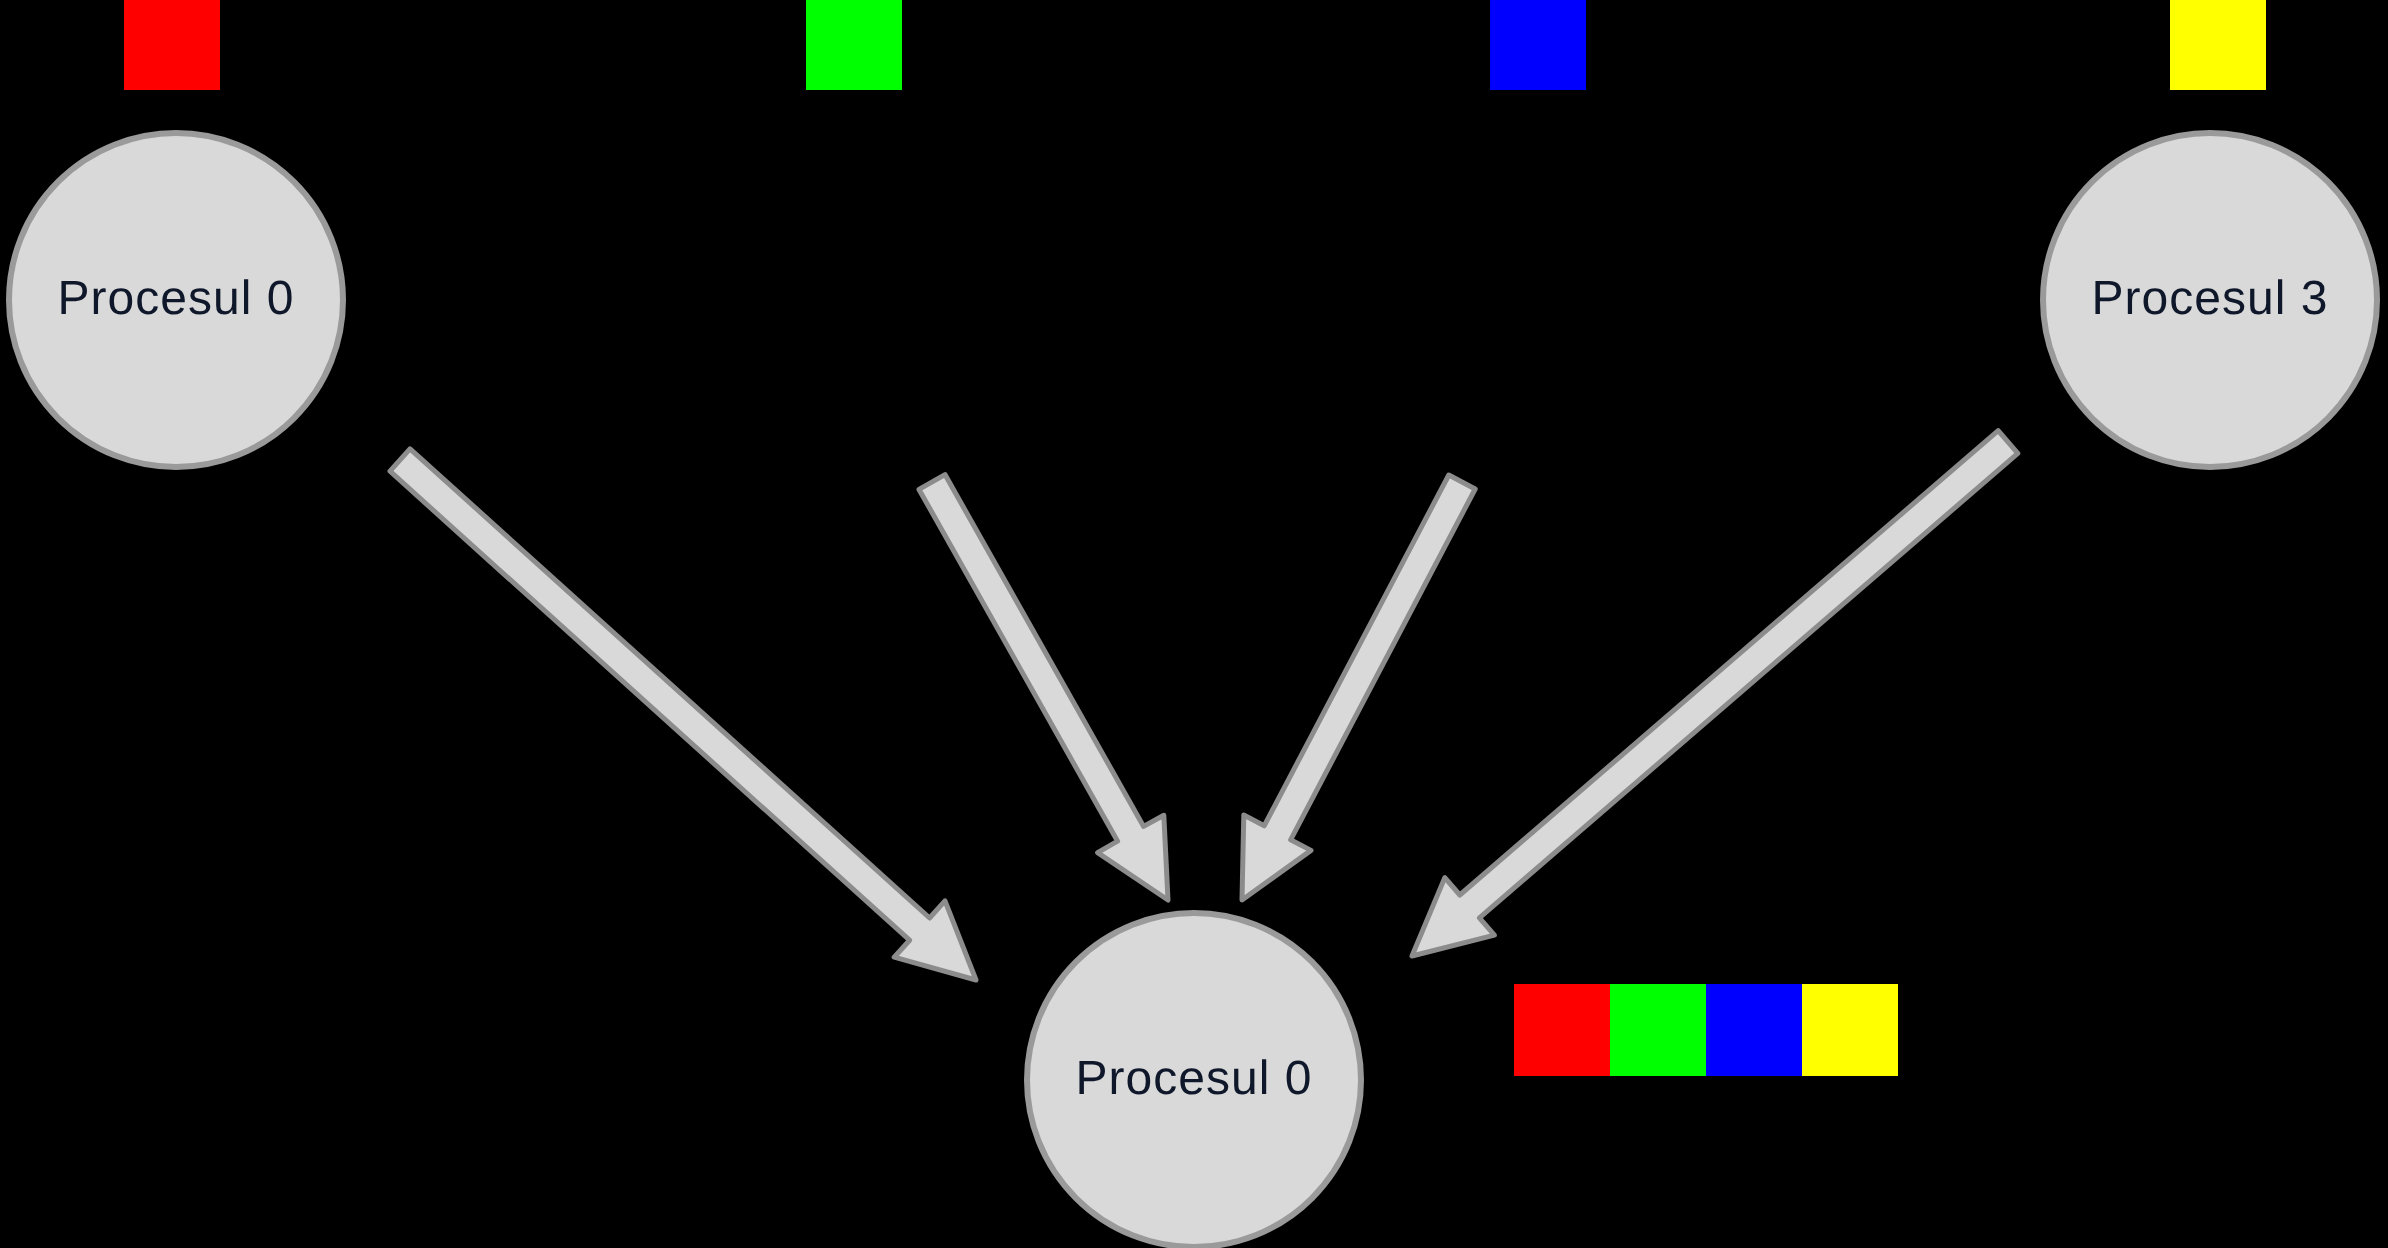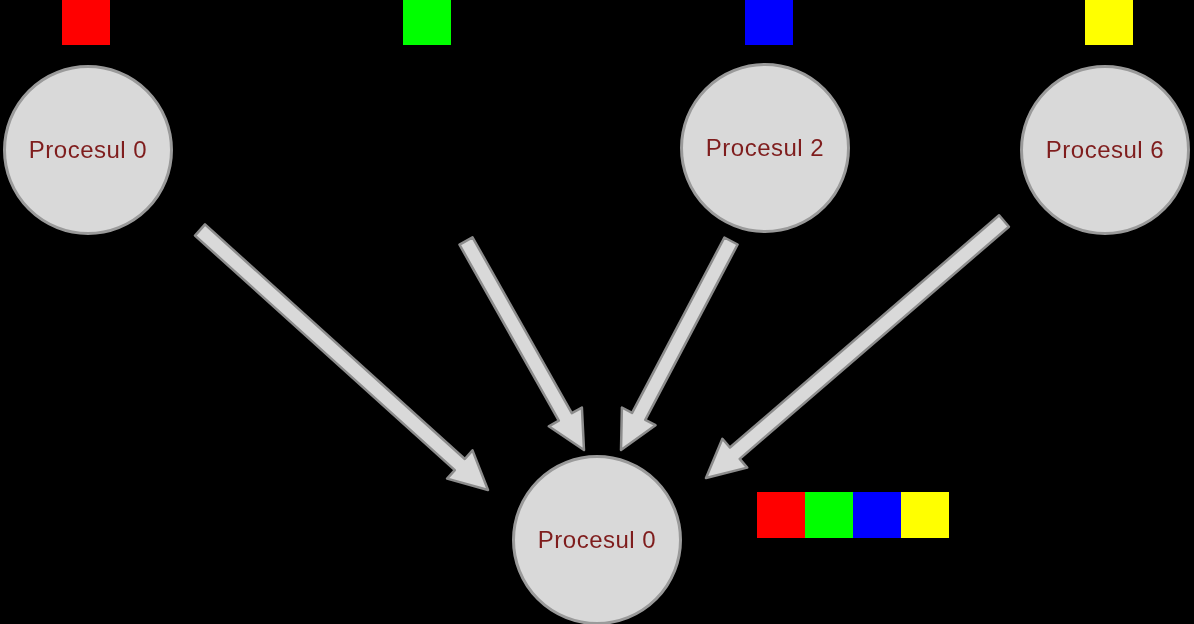--- a/index.html
+++ b/index.html
@@ -35,21 +35,21 @@
     box-sizing: border-box;
     border-radius: 50%;
     background: #d9d9d9;
     border: 3px solid #9a9a9a;
     display: flex;
     align-items: center;
     justify-content: center;
   }
   .node-label {
     font-size: 24px;
-    color: #7f1d1d;
+    color: #0f172a;
     letter-spacing: 0.5px;
     white-space: nowrap;
   }
   .node-p0 { left: 3px;    top: 65px; }
   .node-p1 { left: 342px;  top: 63px; }
   .node-p2 { left: 680px;  top: 63px; }
   .node-p3 { left: 1020px; top: 65px; }
   .node-gather { left: 512px; top: 455px; }
 
   .square {
@@ -86,25 +86,22 @@
     </svg>
 
   <div class="square sq-p0" style="background-color: rgb(255, 0, 0);"></div>
   <div class="square sq-p1" style="background-color: rgb(0, 255, 0);"></div>
   <div class="square sq-p2" style="background-color: rgb(0, 0, 255);"></div>
   <div class="square sq-p3" style="background-color: rgb(255, 255, 0);"></div>
 
   <div class="node node-p0">
     <span class="node-label">Procesul 0</span>
   </div>
-  <div class="node node-p2">
-    <span class="node-label">Procesul 2</span>
-  </div>
   <div class="node node-p3">
-    <span class="node-label">Procesul 6</span>
+    <span class="node-label">Procesul 3</span>
   </div>
 
   <div class="node node-gather">
     <span class="node-label">Procesul 0</span>
   </div>
 
   <div class="buffer-row">
     <div class="buffer-cell" style="background-color: rgb(255, 0, 0);"></div>
     <div class="buffer-cell" style="background-color: rgb(0, 255, 0);"></div>
     <div class="buffer-cell" style="background-color: rgb(0, 0, 255);"></div>

